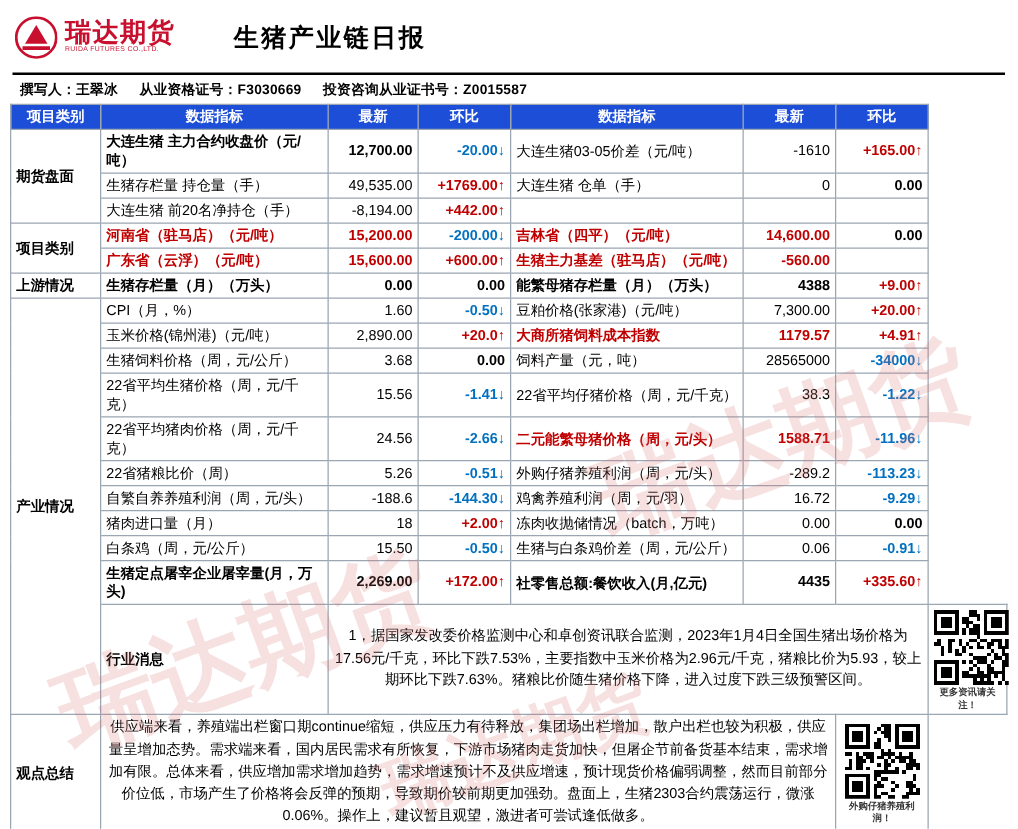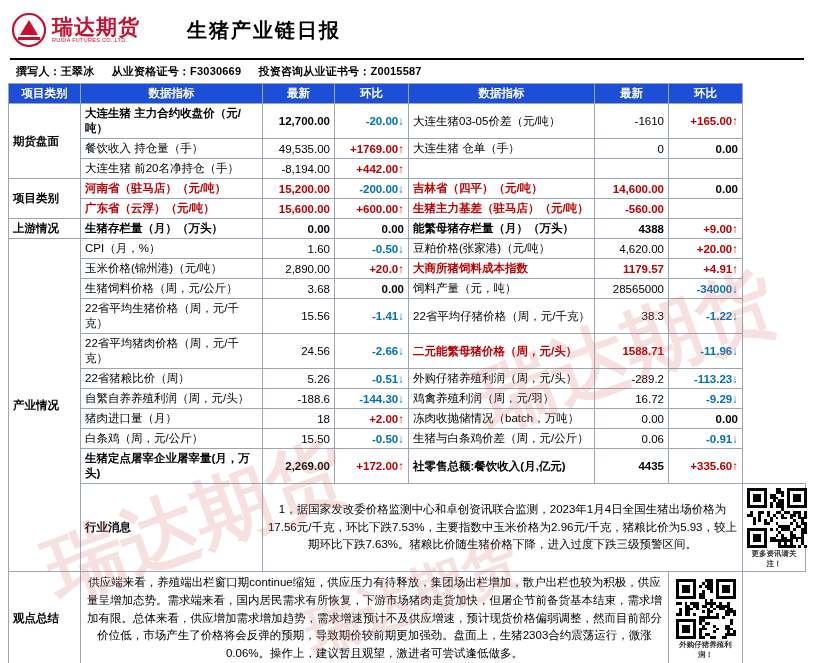--- a/index.html
+++ b/index.html
@@ -141,21 +141,21 @@
         <tr>
           <td class="cat" rowspan="3">期货盘面</td>
           <td class="name bold">大连生猪 主力合约收盘价（元/吨）</td>
           <td class="num bold">12,700.00</td>
           <td class="chg down">-20.00↓</td>
           <td class="name">大连生猪03-05价差（元/吨）</td>
           <td class="num">-1610</td>
           <td class="chg up">+165.00↑</td>
         </tr>
         <tr>
-          <td class="name">餐饮收入 持仓量（手）</td>
+          <td class="name">生猪存栏量 持仓量（手）</td>
           <td class="num">49,535.00</td>
           <td class="chg up">+1769.00↑</td>
           <td class="name">大连生猪 仓单（手）</td>
           <td class="num">0</td>
           <td class="chg flat">0.00</td>
         </tr>
         <tr>
           <td class="name">大连生猪 前20名净持仓（手）</td>
           <td class="num">-8,194.00</td>
           <td class="chg up">+442.00↑</td>
@@ -188,21 +188,21 @@
           <td class="name bold">能繁母猪存栏量（月）（万头）</td>
           <td class="num bold">4388</td>
           <td class="chg up">+9.00↑</td>
         </tr>
         <tr>
           <td class="cat" rowspan="11">产业情况</td>
           <td class="name">CPI（月，%）</td>
           <td class="num">1.60</td>
           <td class="chg down">-0.50↓</td>
           <td class="name">豆粕价格(张家港)（元/吨）</td>
-          <td class="num">4,620.00</td>
+          <td class="num">7,300.00</td>
           <td class="chg up">+20.00↑</td>
         </tr>
         <tr>
           <td class="name">玉米价格(锦州港)（元/吨）</td>
           <td class="num">2,890.00</td>
           <td class="chg up">+20.0↑</td>
           <td class="name bold red">大商所猪饲料成本指数</td>
           <td class="num bold red">1179.57</td>
           <td class="chg up">+4.91↑</td>
         </tr>

